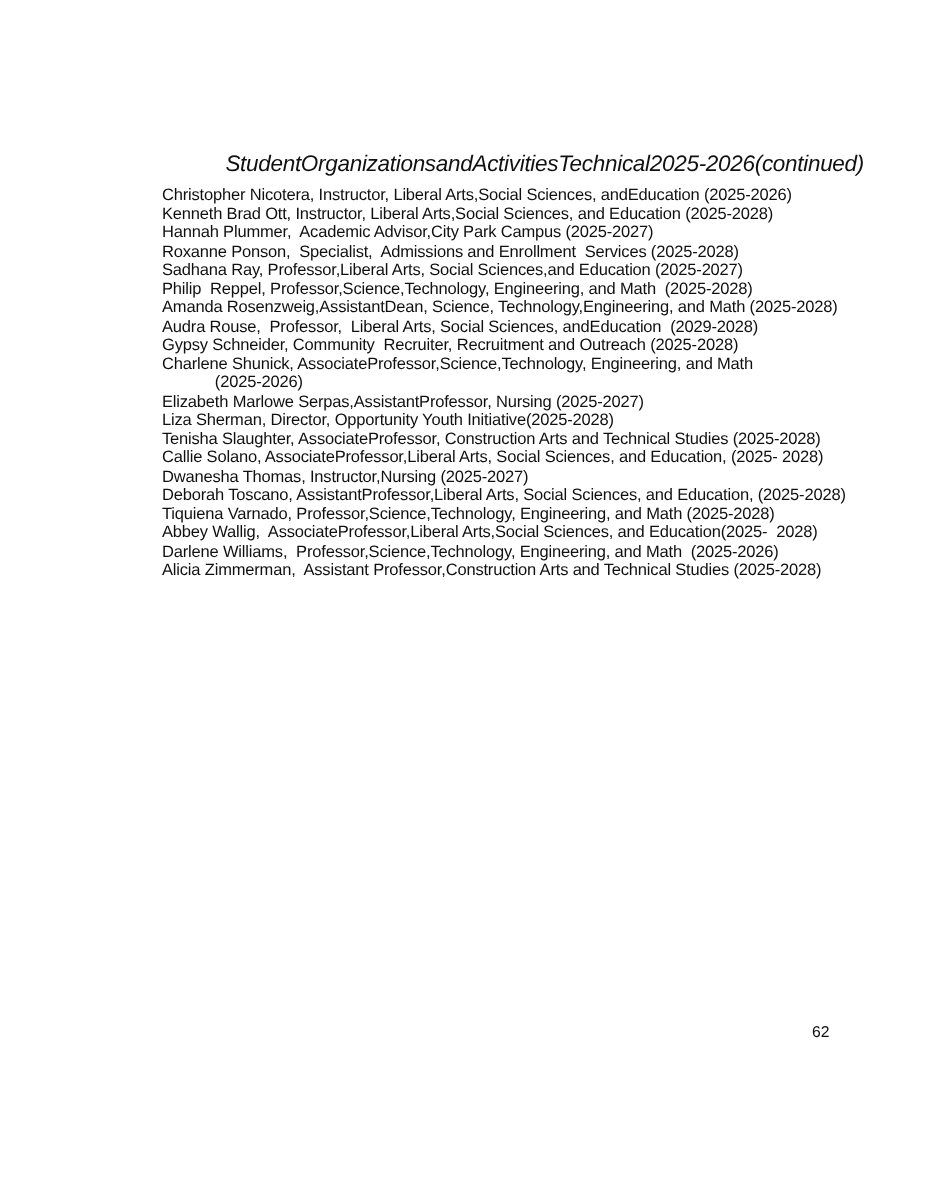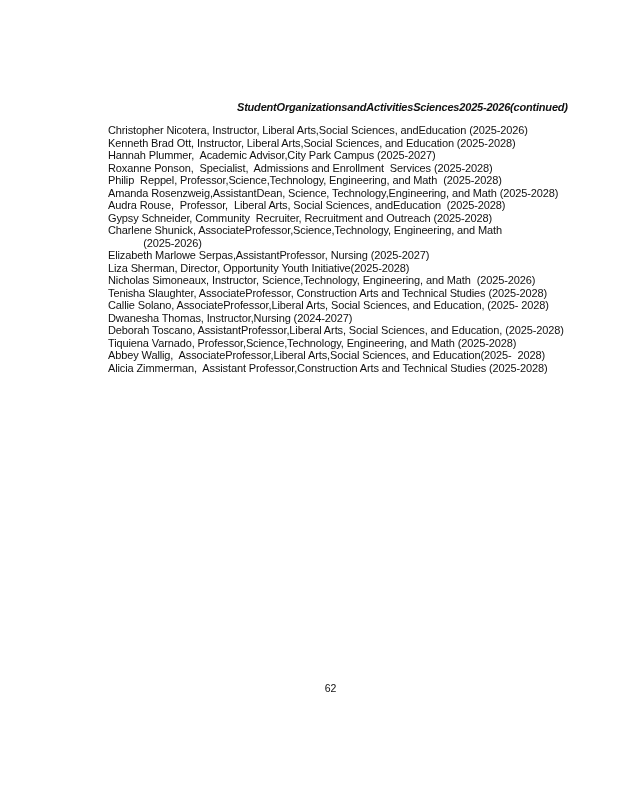--- a/index.html
+++ b/index.html
@@ -15,24 +15,24 @@
     overflow: hidden;
     font-family: "Liberation Sans", sans-serif;
     color: #111111;
   }
   .running-header {
     position: absolute;
     left: 237px;
     top: 101px;
     width: 339px;
     display: flex;
-    justify-content: flex-start;
+    justify-content: flex-end;
     font-style: italic;
-    font-weight: 700;
-    font-size: 11px;
+    font-weight: 400;
+    font-size: 15px;
     letter-spacing: -0.2px;
     white-space: pre;
     color: #111111;
   }
   .member-list {
     position: absolute;
     left: 108px;
     top: 124px;
     width: 500px;
     font-size: 11px;
@@ -42,50 +42,51 @@
   }
   .member-line {
     white-space: pre;
     height: 12.5px;
   }
   .page-number {
     position: absolute;
     left: 108px;
     top: 682px;
     width: 445px;
-    text-align: center;
+    text-align: right;
     font-size: 10.5px;
     color: #101010;
   }
 </style>
 </head>
 <body>
 
 <div class="page">
 
-  <div class="running-header"><span class="header-word">Student</span><span class="header-word">Organizations</span><span class="header-word">and</span><span class="header-word">Activities</span><span class="header-word">Sciences</span><span class="header-word">2025</span><span class="header-word">-2026</span><span class="header-word">(continued)</span></div>
+  <div class="running-header"><span class="header-word">Student</span><span class="header-word">Organizations</span><span class="header-word">and</span><span class="header-word">Activities</span><span class="header-word">Technical</span><span class="header-word">2025</span><span class="header-word">-2026</span><span class="header-word">(continued)</span></div>
 
   <div class="member-list">
       <div class="member-line">Christopher Nicotera, Instructor, Liberal Arts,Social Sciences, andEducation (2025-2026)</div>
       <div class="member-line">Kenneth Brad Ott, Instructor, Liberal Arts,Social Sciences, and Education (2025-2028)</div>
       <div class="member-line">Hannah Plummer,  Academic Advisor,City Park Campus (2025-2027)</div>
       <div class="member-line">Roxanne Ponson,  Specialist,  Admissions and Enrollment  Services (2025-2028)</div>
+      <div class="member-line">Sadhana Ray, Professor,Liberal Arts, Social Sciences,and Education (2025-2027)</div>
       <div class="member-line">Philip  Reppel, Professor,Science,Technology, Engineering, and Math  (2025-2028)</div>
       <div class="member-line">Amanda Rosenzweig,AssistantDean, Science, Technology,Engineering, and Math (2025-2028)</div>
-      <div class="member-line">Audra Rouse,  Professor,  Liberal Arts, Social Sciences, andEducation  (2025-2028)</div>
+      <div class="member-line">Audra Rouse,  Professor,  Liberal Arts, Social Sciences, andEducation  (2029-2028)</div>
       <div class="member-line">Gypsy Schneider, Community  Recruiter, Recruitment and Outreach (2025-2028)</div>
       <div class="member-line">Charlene Shunick, AssociateProfessor,Science,Technology, Engineering, and Math</div>
       <div class="member-line">            (2025-2026)</div>
       <div class="member-line">Elizabeth Marlowe Serpas,AssistantProfessor, Nursing (2025-2027)</div>
       <div class="member-line">Liza Sherman, Director, Opportunity Youth Initiative(2025-2028)</div>
-      <div class="member-line">Nicholas Simoneaux, Instructor, Science,Technology, Engineering, and Math  (2025-2026)</div>
       <div class="member-line">Tenisha Slaughter, AssociateProfessor, Construction Arts and Technical Studies (2025-2028)</div>
       <div class="member-line">Callie Solano, AssociateProfessor,Liberal Arts, Social Sciences, and Education, (2025- 2028)</div>
-      <div class="member-line">Dwanesha Thomas, Instructor,Nursing (2024-2027)</div>
+      <div class="member-line">Dwanesha Thomas, Instructor,Nursing (2025-2027)</div>
       <div class="member-line">Deborah Toscano, AssistantProfessor,Liberal Arts, Social Sciences, and Education, (2025-2028)</div>
       <div class="member-line">Tiquiena Varnado, Professor,Science,Technology, Engineering, and Math (2025-2028)</div>
       <div class="member-line">Abbey Wallig,  AssociateProfessor,Liberal Arts,Social Sciences, and Education(2025-  2028)</div>
+      <div class="member-line">Darlene Williams,  Professor,Science,Technology, Engineering, and Math  (2025-2026)</div>
       <div class="member-line">Alicia Zimmerman,  Assistant Professor,Construction Arts and Technical Studies (2025-2028)</div>
     </div>
 
   <div class="page-number">62</div>
 
 </div>
 
 </body></html>

